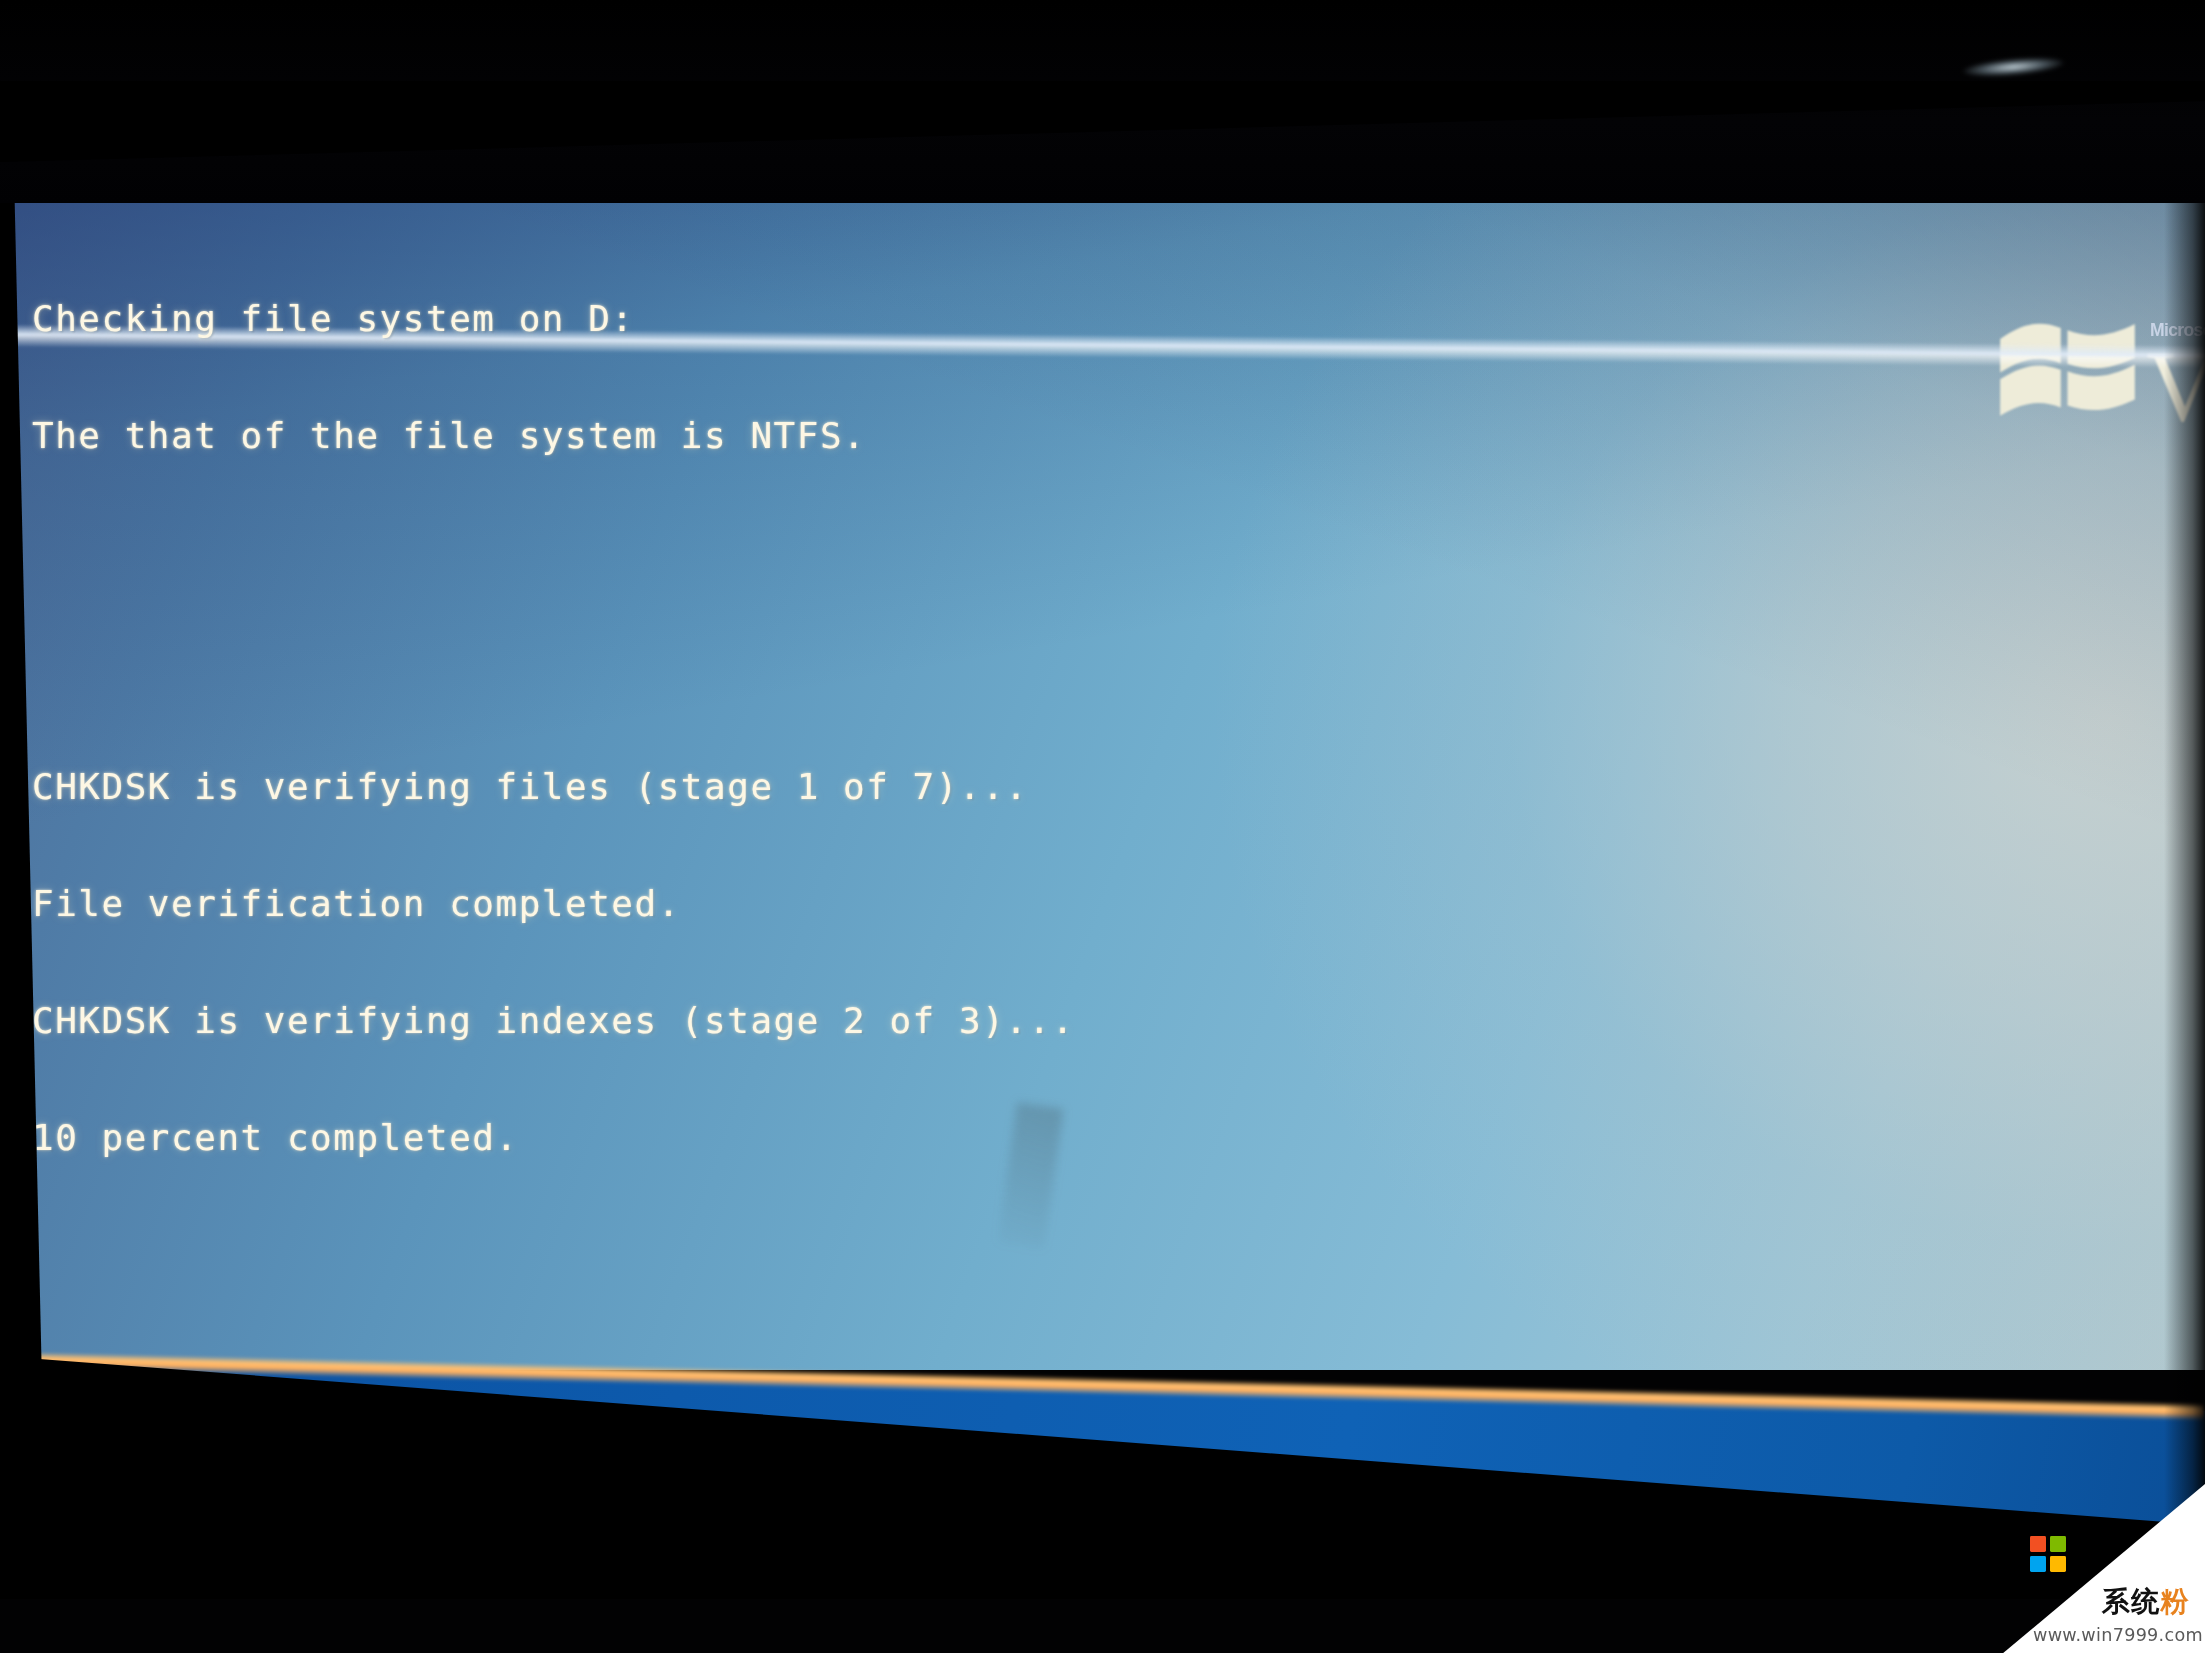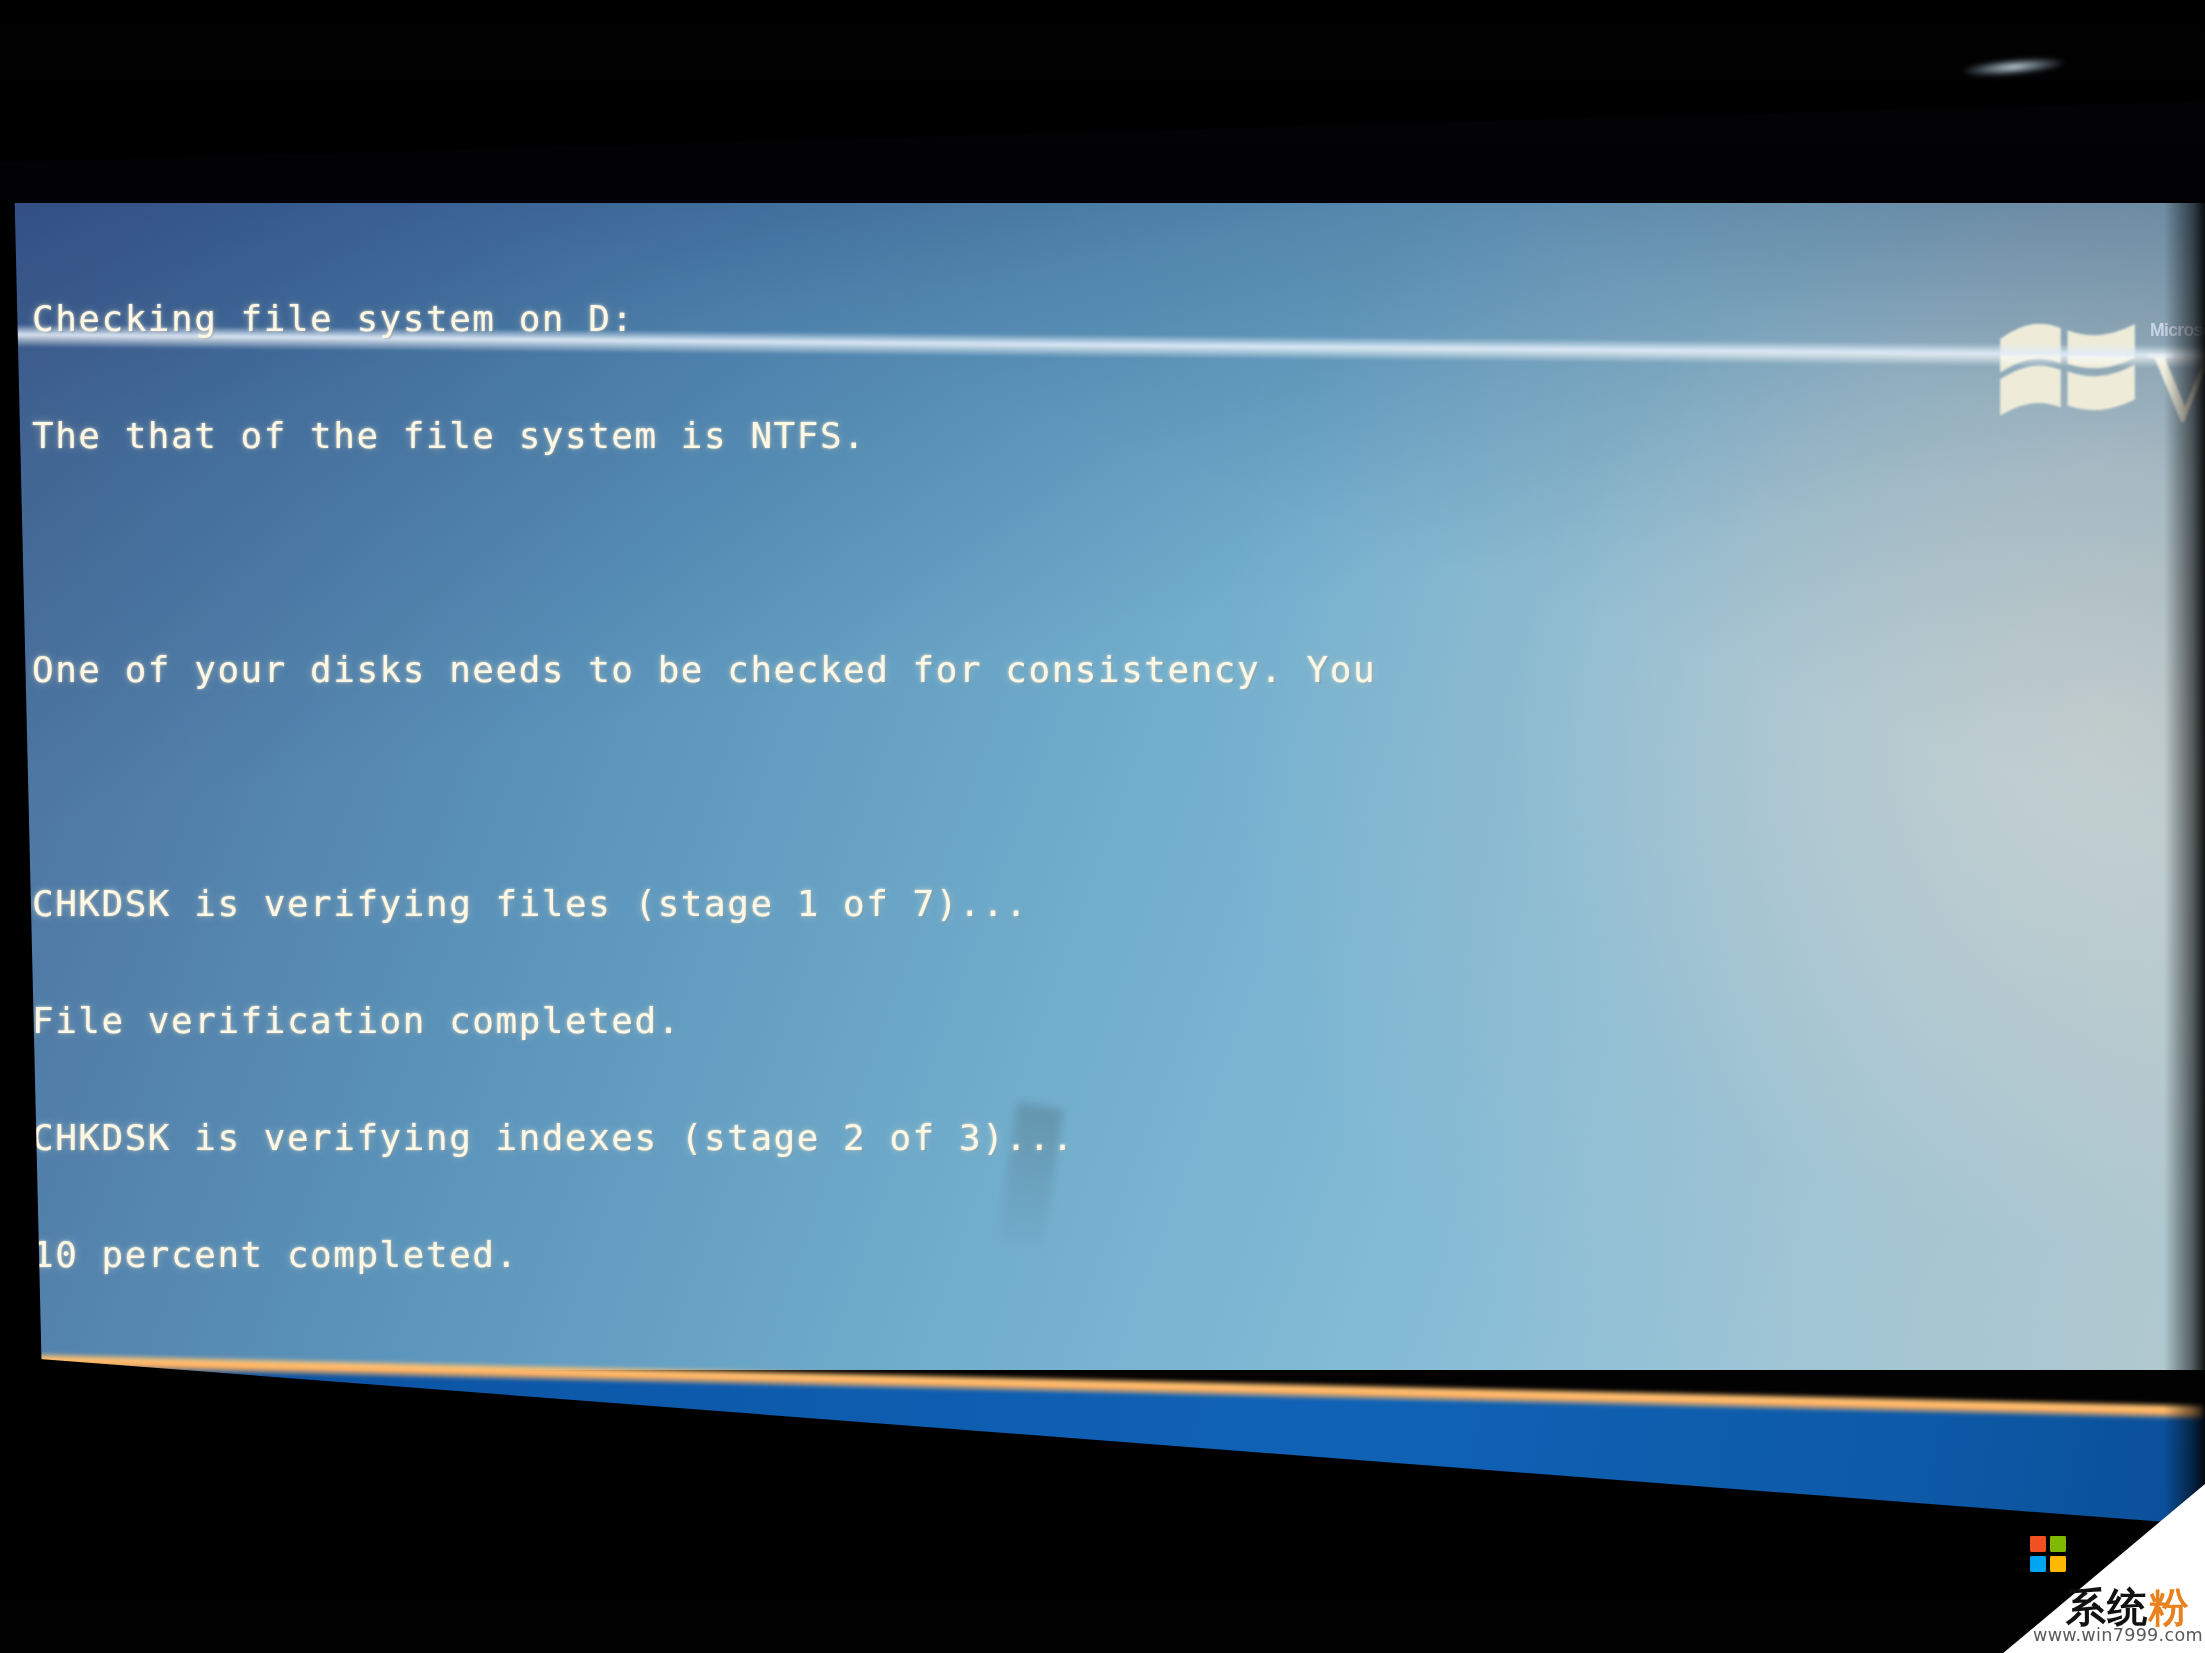--- a/index.html
+++ b/index.html
@@ -255,23 +255,23 @@
     right: 139px; bottom: 82px;
     width: 36px; height: 36px;
     display: grid;
     grid-template-columns: 1fr 1fr;
     grid-template-rows: 1fr 1fr;
     gap: 3.4px;
   }
   .wm-ms-logo i { display: block; border-radius: 1.4px; }
   .wm-cn {
     position: absolute;
-    right: 15px; bottom: 29px;
+    right: 15px; bottom: 35px;
     font-family: Liberation Serif, serif;
-    font-size: 40px;
+    font-size: 28px;
     line-height: 34px;
     font-weight: bold;
     color: #111;
     letter-spacing: 1.4px;
     white-space: nowrap;
   }
   .wm-cn .accent { color: #e8821e; }
   .wm-url {
     position: absolute;
     right: 2px; bottom: 9.5px;
@@ -309,21 +309,20 @@
     <div class="console">
       <div class="console-glare"></div>
       <div class="console-glare2"></div>
       <div class="smudge"></div>
     </div>
 
     <div class="console-text">
       <span class="line">Checking file system on D:</span>
       <span class="line">The that of the file system is NTFS.</span>
       <span class="blank"></span>
-      <span class="line">One of your disks needs to be checked for consistency. You</span>
       <span class="blank"></span>
       <span class="line">CHKDSK is verifying files (stage 1 of 7)...</span>
       <span class="line">File verification completed.</span>
       <span class="line">CHKDSK is verifying indexes (stage 2 of 3)...</span>
       <span class="line">10 percent completed.</span>
     </div>
 
     <div class="bottom-bar"></div>
     <div class="orange-rule"></div>
 

